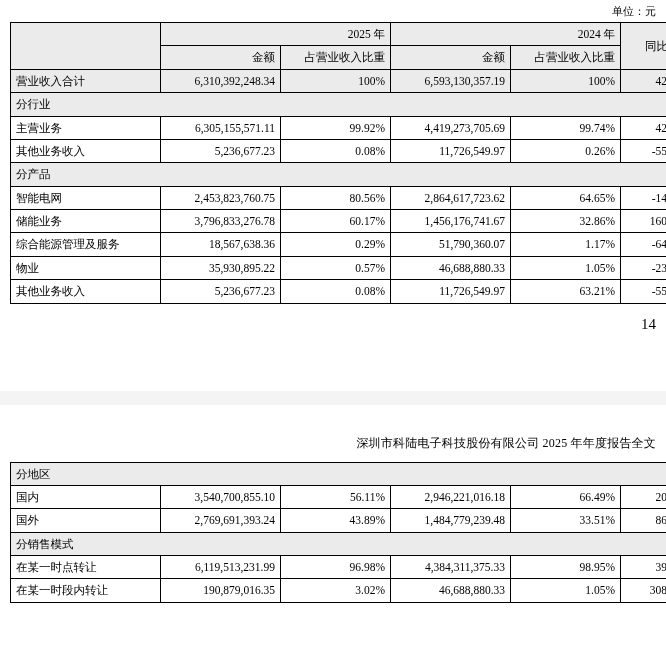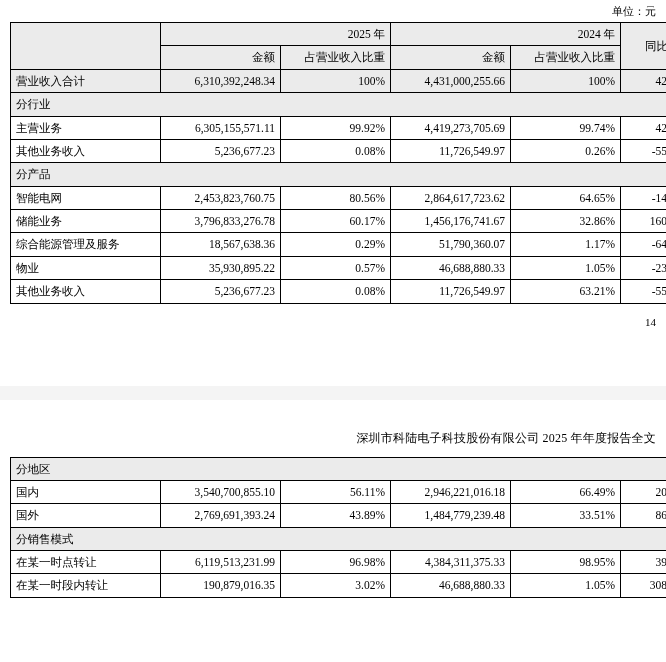--- a/index.html
+++ b/index.html
@@ -55,21 +55,21 @@
     text-align: right;
     padding-right: 6px;
   }
   .section-row td {
     background: #ebebeb !important;
     text-align: left;
     padding-left: 6px;
   }
   .pagenum {
     text-align: right;
-    font-size: 11px;
+    font-size: 15px;
     padding: 12px 10px 0 0;
     font-family: "Liberation Serif", serif;
   }
   .gap-band {
     height: 14px;
     background: #f4f4f4;
   }
   .doc-header {
     text-align: right;
     font-size: 12px;
@@ -108,21 +108,21 @@
         <td class="hdr">金额</td>
         <td class="hdr">占营业收入比重</td>
       </tr>
     </thead>
     <tbody>
 
       <tr>
         <td class="lbl shade">营业收入合计</td>
         <td class="num shade">6,310,392,248.34</td>
         <td class="num shade">100%</td>
-        <td class="num shade">4,431,000,255.66</td>
+        <td class="num shade">6,593,130,357.19</td>
         <td class="num shade">100%</td>
         <td class="num shade">42.41%</td>
       </tr>
 
       <tr class="section-row">
         <td colspan="6">分行业</td>
       </tr>
 
       <tr>
         <td class="lbl">主营业务</td>

